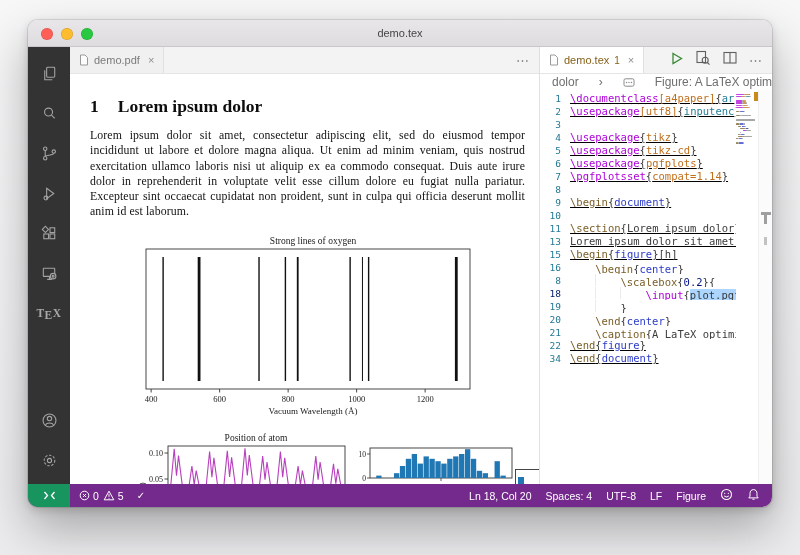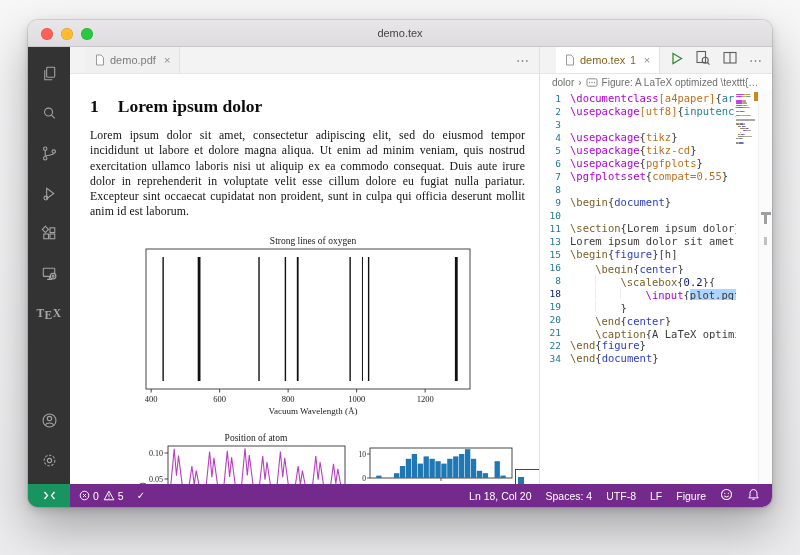--- a/index.html
+++ b/index.html
@@ -25,49 +25,49 @@
   .ab-item svg { stroke:#a3a3a3; fill:none; stroke-width:1.15; }
   .ab-spacer { flex:1; }
   .tex-logo { color:#a8a8a8; font-family:"Liberation Serif", serif; font-size:11.5px; font-weight:bold; letter-spacing:.5px; }
   .tex-e { display:inline-block; transform:translateY(2px); }
 
   .groups { flex:1; display:flex; min-width:0; }
   .group-left { flex:0 0 470px; display:flex; flex-direction:column; border-right:1px solid #e0e0e0; min-width:0; }
   .group-right { flex:1; display:flex; flex-direction:column; min-width:0; background:#fff; }
 
   
-  .tabbar { flex:0 0 27px; background:#f3f3f3; display:flex; align-items:stretch; border-bottom:1px solid #e5e5e5;padding-left:16px; }
+  .tabbar { flex:0 0 27px; background:#f3f3f3; display:flex; align-items:stretch; border-bottom:1px solid #e5e5e5; }
   .tab { display:flex; align-items:center; gap:5px; padding:0 9px; font-size:11px; border-right:1px solid #e0e0e0; }
   .tab.inactive { background:#f0f0f0; color:#7b7b7b; }
   .tab.active-warn { background:#ffffff; color:var(--tab_warning_fg); }
   .tab .close { color:#8f8f8f; font-size:11px; margin-left:3px; }
   .tab-badge { font-size:10px; }
   .tab-actions { margin-left:auto; display:flex; align-items:center; gap:11px; padding-right:9px; color:#5f5f5f; }
   .overflow-dots { font-size:13px; color:#6f6f6f; letter-spacing:1px; }
 
   
   .pdfview { flex:1; background:#fff; overflow:hidden; padding:22px 14px 0 20px; position:relative; }
   .pdf-heading { font-family:"Liberation Serif", serif; font-weight:bold; font-size:17.5px; color:#0d0d0d; margin-bottom:11px; }
   .pdf-heading .hnum { margin-right:19px; }
   .pdf-para { font-family:"Liberation Serif", serif; font-size:11.8px; line-height:15.3px; color:#121212; text-align:justify; letter-spacing:.1px; }
   .figure1 { width:360px; margin:14px auto 12px; }
   .figure2 { position:relative; height:150px; margin-top:4px; }
   .figure2 svg { position:absolute; }
   .serif { font-family:"Liberation Serif", serif; }
 
   
-  .breadcrumbs { flex:0 0 16px; display:flex; align-items:center; gap:4px; font-size:10px; color:#6f6f6f; padding-left:12px; background:#fff; white-space:nowrap; overflow:hidden; }
+  .breadcrumbs { flex:0 0 16px; display:flex; align-items:center; gap:20px; font-size:12px; color:#6f6f6f; padding-left:12px; background:#fff; white-space:nowrap; overflow:hidden; }
   .breadcrumbs svg { flex:0 0 auto; }
   .editor { flex:1; position:relative; overflow:hidden; background:#fff; }
   .code { position:absolute; left:0; top:2px; right:36px; bottom:0; overflow:hidden;
           font-family:"DejaVu Sans Mono", monospace; font-size:10.5px; line-height:13px; }
   .code-row { display:flex; height:13px; white-space:pre; }
   .ln { flex:0 0 30px; text-align:right; padding-right:9px; color:var(--line_number); font-size:9.5px; }
   .ln.active { color:var(--active_line_number); }
-  .code-text { flex:1; overflow:hidden; white-space:pre; }
+  .code-text { flex:1; overflow:hidden; white-space:pre;text-decoration:underline; }
   .ind { display:inline-block; width:25.2px; height:12px; }
   .ind + .ind { border-left:1px solid #ebebeb; }
   .tok.cmd { color:var(--token_cmd); }
   .tok.fn  { color:var(--token_fn); }
   .tok.env { color:var(--token_env); }
   .tok.teal{ color:var(--token_teal); }
   .tok.opt { color:var(--token_opt); }
   .tok.num { color:var(--token_num); }
   .tok.pln { color:var(--token_pln); }
   .tok.u { text-decoration:underline wavy var(--squiggle); text-decoration-thickness:1px; text-underline-offset:2px; }
@@ -329,21 +329,21 @@
           </div>
 
           <div class="editor">
             <div class="code">
                 <div class="code-row"><span class="ln">1</span><span class="code-text"><span class="tok cmd u">\documentclass</span><span class="tok opt u">[a4paper]</span><span class="tok pln">{</span><span class="tok teal">ar</span></span></div>
                 <div class="code-row"><span class="ln">2</span><span class="code-text"><span class="tok cmd">\usepackage</span><span class="tok opt">[utf8]</span><span class="tok pln">{</span><span class="tok teal">inputenc</span><span class="tok pln">}</span></span></div>
                 <div class="code-row"><span class="ln">3</span><span class="code-text"></span></div>
                 <div class="code-row"><span class="ln">4</span><span class="code-text"><span class="tok cmd">\usepackage</span><span class="tok pln">{</span><span class="tok opt">tikz</span><span class="tok pln">}</span></span></div>
                 <div class="code-row"><span class="ln">5</span><span class="code-text"><span class="tok cmd">\usepackage</span><span class="tok pln">{</span><span class="tok opt">tikz-cd</span><span class="tok pln">}</span></span></div>
                 <div class="code-row"><span class="ln">6</span><span class="code-text"><span class="tok cmd">\usepackage</span><span class="tok pln">{</span><span class="tok opt">pgfplots</span><span class="tok pln">}</span></span></div>
-                <div class="code-row"><span class="ln">7</span><span class="code-text"><span class="tok cmd">\pgfplotsset</span><span class="tok pln">{</span><span class="tok opt">compat=0.55</span><span class="tok pln">}</span></span></div>
+                <div class="code-row"><span class="ln">7</span><span class="code-text"><span class="tok cmd">\pgfplotsset</span><span class="tok pln">{</span><span class="tok opt">compat=1.14</span><span class="tok pln">}</span></span></div>
                 <div class="code-row"><span class="ln">8</span><span class="code-text"></span></div>
                 <div class="code-row"><span class="ln">9</span><span class="code-text"><span class="tok fn">\begin</span><span class="tok pln">{</span><span class="tok env">document</span><span class="tok pln">}</span></span></div>
                 <div class="code-row"><span class="ln">10</span><span class="code-text"></span></div>
                 <div class="code-row"><span class="ln">11</span><span class="code-text"><span class="tok fn">\section</span><span class="tok pln">{</span><span class="tok pln">Lorem ipsum dolor}</span></span></div>
                 <div class="code-row"><span class="ln">13</span><span class="code-text"><span class="tok pln">Lorem ipsum dolor sit amet, consec</span></span></div>
                 <div class="code-row"><span class="ln">15</span><span class="code-text"><span class="tok fn">\begin</span><span class="tok pln">{</span><span class="tok env">figure</span><span class="tok pln">}[h]</span></span></div>
                 <div class="code-row"><span class="ln">16</span><span class="code-text"><span class="ind"></span><span class="tok fn">\begin</span><span class="tok pln">{</span><span class="tok env">center</span><span class="tok pln">}</span></span></div>
                 <div class="code-row"><span class="ln">8</span><span class="code-text"><span class="ind"></span><span class="ind"></span><span class="tok fn">\scalebox</span><span class="tok pln">{</span><span class="tok num">0.2</span><span class="tok pln">}{</span></span></div>
                 <div class="code-row"><span class="ln active">18</span><span class="code-text"><span class="ind"></span><span class="ind"></span><span class="ind"></span><span class="tok cmd">\input</span><span class="tok pln">{</span><span class="tok pln hl">plot.pgf</span></span></div>
                 <div class="code-row"><span class="ln">19</span><span class="code-text"><span class="ind"></span><span class="ind"></span><span class="tok pln">}</span></span></div>

